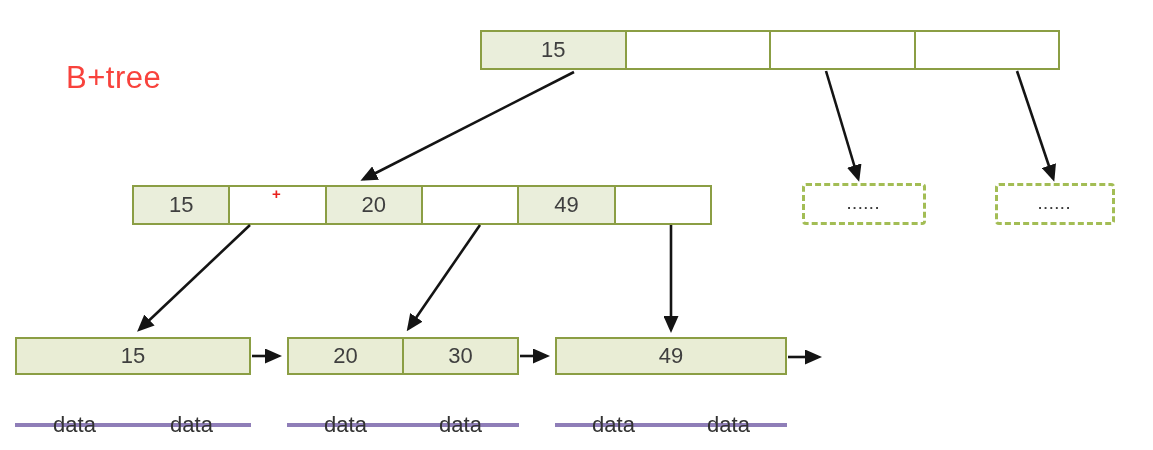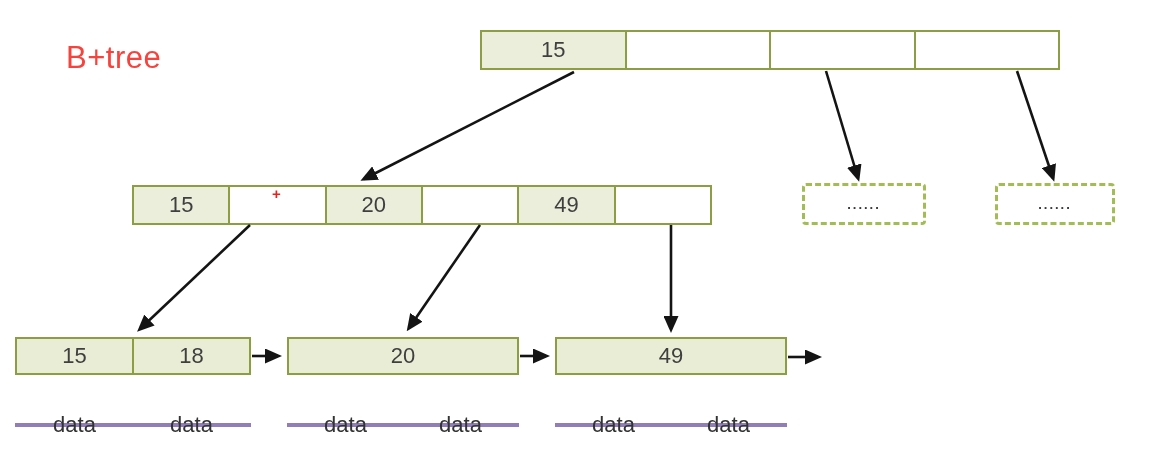--- a/index.html
+++ b/index.html
@@ -2,21 +2,21 @@
 <html><head>
 <meta charset="utf-8">
 <style>
   html,body{margin:0;padding:0;background:#ffffff;}
   .stage{
     position:relative;width:1153px;height:450px;background:#ffffff;overflow:hidden;
     font-family:"Liberation Sans","DejaVu Sans",sans-serif;
   }
   .arrows{position:absolute;left:0;top:0;width:1153px;height:450px;pointer-events:none;z-index:3;}
   .title{
-    position:absolute;left:66px;top:40px;font-size:31px;color:#f8423c;
+    position:absolute;left:66px;top:60px;font-size:31px;color:#f8423c;
     letter-spacing:0.5px;z-index:2;
   }
   
   .node{
     position:absolute;display:flex;height:40px;z-index:2;box-sizing:border-box;
   }
   .cell{
     box-sizing:border-box;flex:1 1 0;border:2px solid #8b9e44;
     display:flex;align-items:center;justify-content:center;
     font-size:22px;color:#3f3f3f;position:relative;
@@ -88,31 +88,31 @@
   <div class="dashed" style="left:802px;top:183px;width:124px;">
     <span>......</span>
   </div>
   <div class="dashed" style="left:995px;top:183px;width:120px;">
     <span>......</span>
   </div>
 
   <div class="leaf" style="left:15px;top:337px;width:236px;">
     <div class="leaf-row">
       <div class="kcell">15</div>
-      <div class="kcell">18</div>
     </div>
     <div class="leaf-row">
       <div class="dcell">data</div>
       <div class="dcell">data</div>
     </div>
   </div>
 
   <div class="leaf" style="left:287px;top:337px;width:232px;">
     <div class="leaf-row">
       <div class="kcell">20</div>
+      <div class="kcell">30</div>
     </div>
     <div class="leaf-row">
       <div class="dcell">data</div>
       <div class="dcell">data</div>
     </div>
   </div>
 
   <div class="leaf" style="left:555px;top:337px;width:232px;">
     <div class="leaf-row">
       <div class="kcell">49</div>

